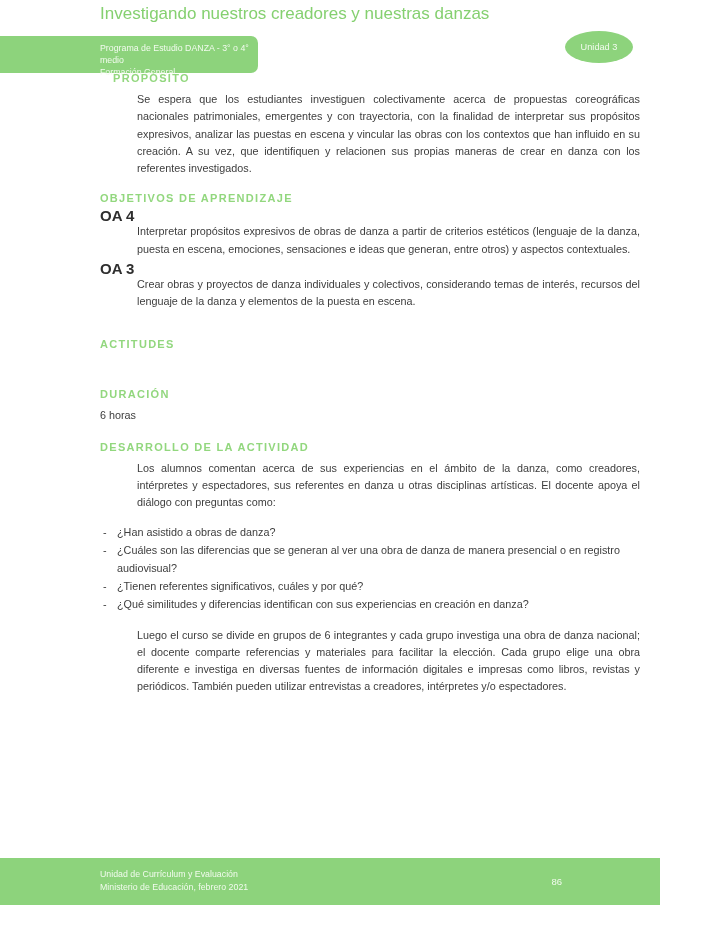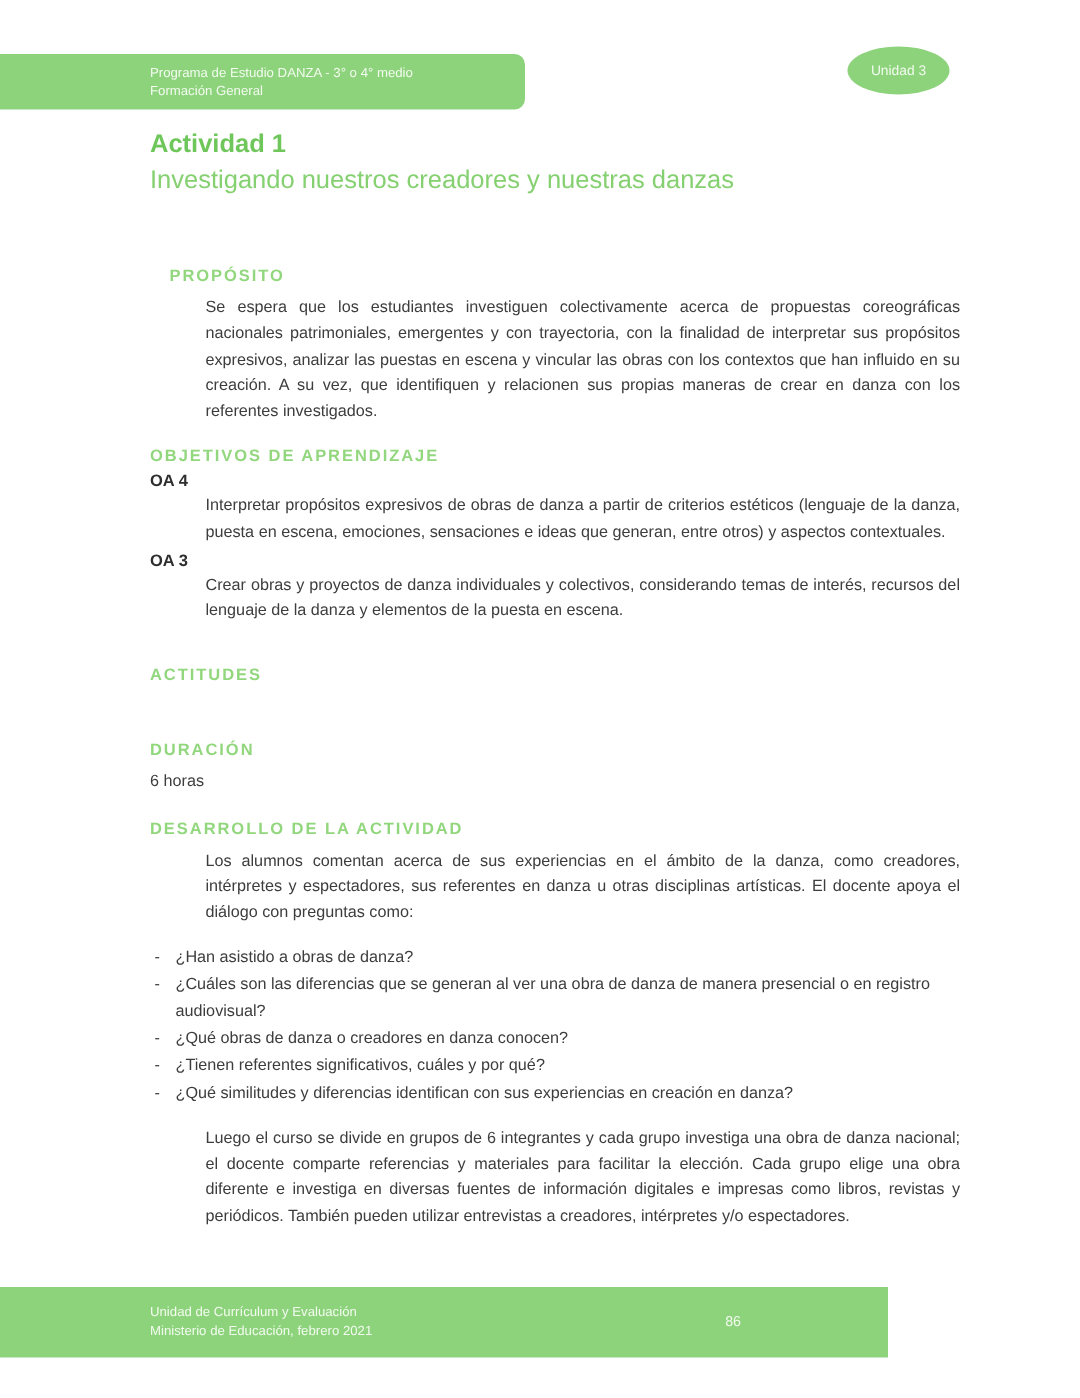--- a/index.html
+++ b/index.html
@@ -15,21 +15,21 @@
   body{font-family:"Liberation Sans","DejaVu Sans",sans-serif;}
   .page{
     position:relative;
     width:720px;height:932px;
     background:#ffffff;
     overflow:hidden;
   }
   
   .header-band{
     position:absolute;left:0;top:36px;
-    width:350px;height:37px;
+    width:258px;height:37px;
     background:var(--band-green);
     border-radius:0 7px 7px 0;
     padding:6px 0 0 100px;
     color:var(--band-text);
     font-size:8.8px;line-height:12px;
   }
   .unit-badge{
     position:absolute;left:565px;top:31px;
     width:68px;height:32px;
     background:var(--band-green);
@@ -64,21 +64,21 @@
   .sec-desarrollo{margin-top:16px;}
   p.body{
     margin-top:6px;
     font-size:10.8px;line-height:17.3px;
     text-align:justify;
     color:var(--body-text);
     margin-left:37px;
   }
   .oa-label{
     margin-top:4px;
-    font-size:11px;line-height:13px;font-weight:bold;
+    font-size:15px;line-height:13px;font-weight:bold;
     color:#2e2e2e;
   }
   p.body.tight{margin-top:1px;}
   .plain{
     margin-top:6px;
     font-size:10.8px;line-height:17px;
     color:var(--body-text);
   }
   .questions{margin-top:11px;}
   .question{
@@ -88,21 +88,21 @@
     color:var(--body-text);
   }
   .question::before{
     content:"-";
     position:absolute;left:3px;top:0;
   }
   p.closing{margin-top:13px;}
   
   .footer-band{
     position:absolute;left:0;top:858px;
-    width:592px;height:47px;
+    width:660px;height:47px;
     background:var(--band-green);
     padding:10px 0 0 100px;
     color:var(--band-text);
     font-size:8.8px;line-height:12.5px;
   }
   .page-num{
     position:absolute;right:98px;top:50%;
     transform:translateY(-50%);
     font-size:9.5px;
   }
@@ -114,21 +114,20 @@
 
   <div class="header-band">
     <div>Programa de Estudio DANZA - 3° o 4° medio</div>
     <div>Formación General</div>
   </div>
 
   <div class="unit-badge">Unidad 3</div>
 
   <div class="content">
 
-    <h1 class="activity-title">Actividad 1</h1>
     <h2 class="activity-subtitle">Investigando nuestros creadores y nuestras danzas</h2>
 
     <h3 class="sec sec-proposito">PROPÓSITO</h3>
     <p class="body">Se espera que los estudiantes investiguen colectivamente acerca de propuestas coreográficas nacionales patrimoniales, emergentes y con trayectoria, con la finalidad de interpretar sus propósitos expresivos, analizar las puestas en escena y vincular las obras con los contextos que han influido en su creación. A su vez, que identifiquen y relacionen sus propias maneras de crear en danza con los referentes investigados.</p>
 
     <h3 class="sec sec-objetivos">OBJETIVOS DE APRENDIZAJE</h3>
     <div class="oa-label">OA 4</div>
     <p class="body tight">Interpretar propósitos expresivos de obras de danza a partir de criterios estéticos (lenguaje de la danza, puesta en escena, emociones, sensaciones e ideas que generan, entre otros) y aspectos contextuales.</p>
     <div class="oa-label">OA 3</div>
     <p class="body tight">Crear obras y proyectos de danza individuales y colectivos, considerando temas de interés, recursos del lenguaje de la danza y elementos de la puesta en escena.</p>
@@ -137,21 +136,20 @@
 
     <h3 class="sec sec-duracion">DURACIÓN</h3>
     <div class="plain">6 horas</div>
 
     <h3 class="sec sec-desarrollo">DESARROLLO DE LA ACTIVIDAD</h3>
     <p class="body">Los alumnos comentan acerca de sus experiencias en el ámbito de la danza, como creadores, intérpretes y espectadores, sus referentes en danza u otras disciplinas artísticas. El docente apoya el diálogo con preguntas como:</p>
 
     <div class="questions">
       <div class="question"><span>¿Han asistido a obras de danza?</span></div>
       <div class="question"><span>¿Cuáles son las diferencias que se generan al ver una obra de danza de manera presencial o en registro audiovisual?</span></div>
-      <div class="question"><span>¿Qué obras de danza o creadores en danza conocen?</span></div>
       <div class="question"><span>¿Tienen referentes significativos, cuáles y por qué?</span></div>
       <div class="question"><span>¿Qué similitudes y diferencias identifican con sus experiencias en creación en danza?</span></div>
     </div>
 
     <p class="body closing">Luego el curso se divide en grupos de 6 integrantes y cada grupo investiga una obra de danza nacional; el docente comparte referencias y materiales para facilitar la elección. Cada grupo elige una obra diferente e investiga en diversas fuentes de información digitales e impresas como libros, revistas y periódicos. También pueden utilizar entrevistas a creadores, intérpretes y/o espectadores.</p>
 
   </div>
 
   <div class="footer-band">
     <div>Unidad de Currículum y Evaluación</div>

